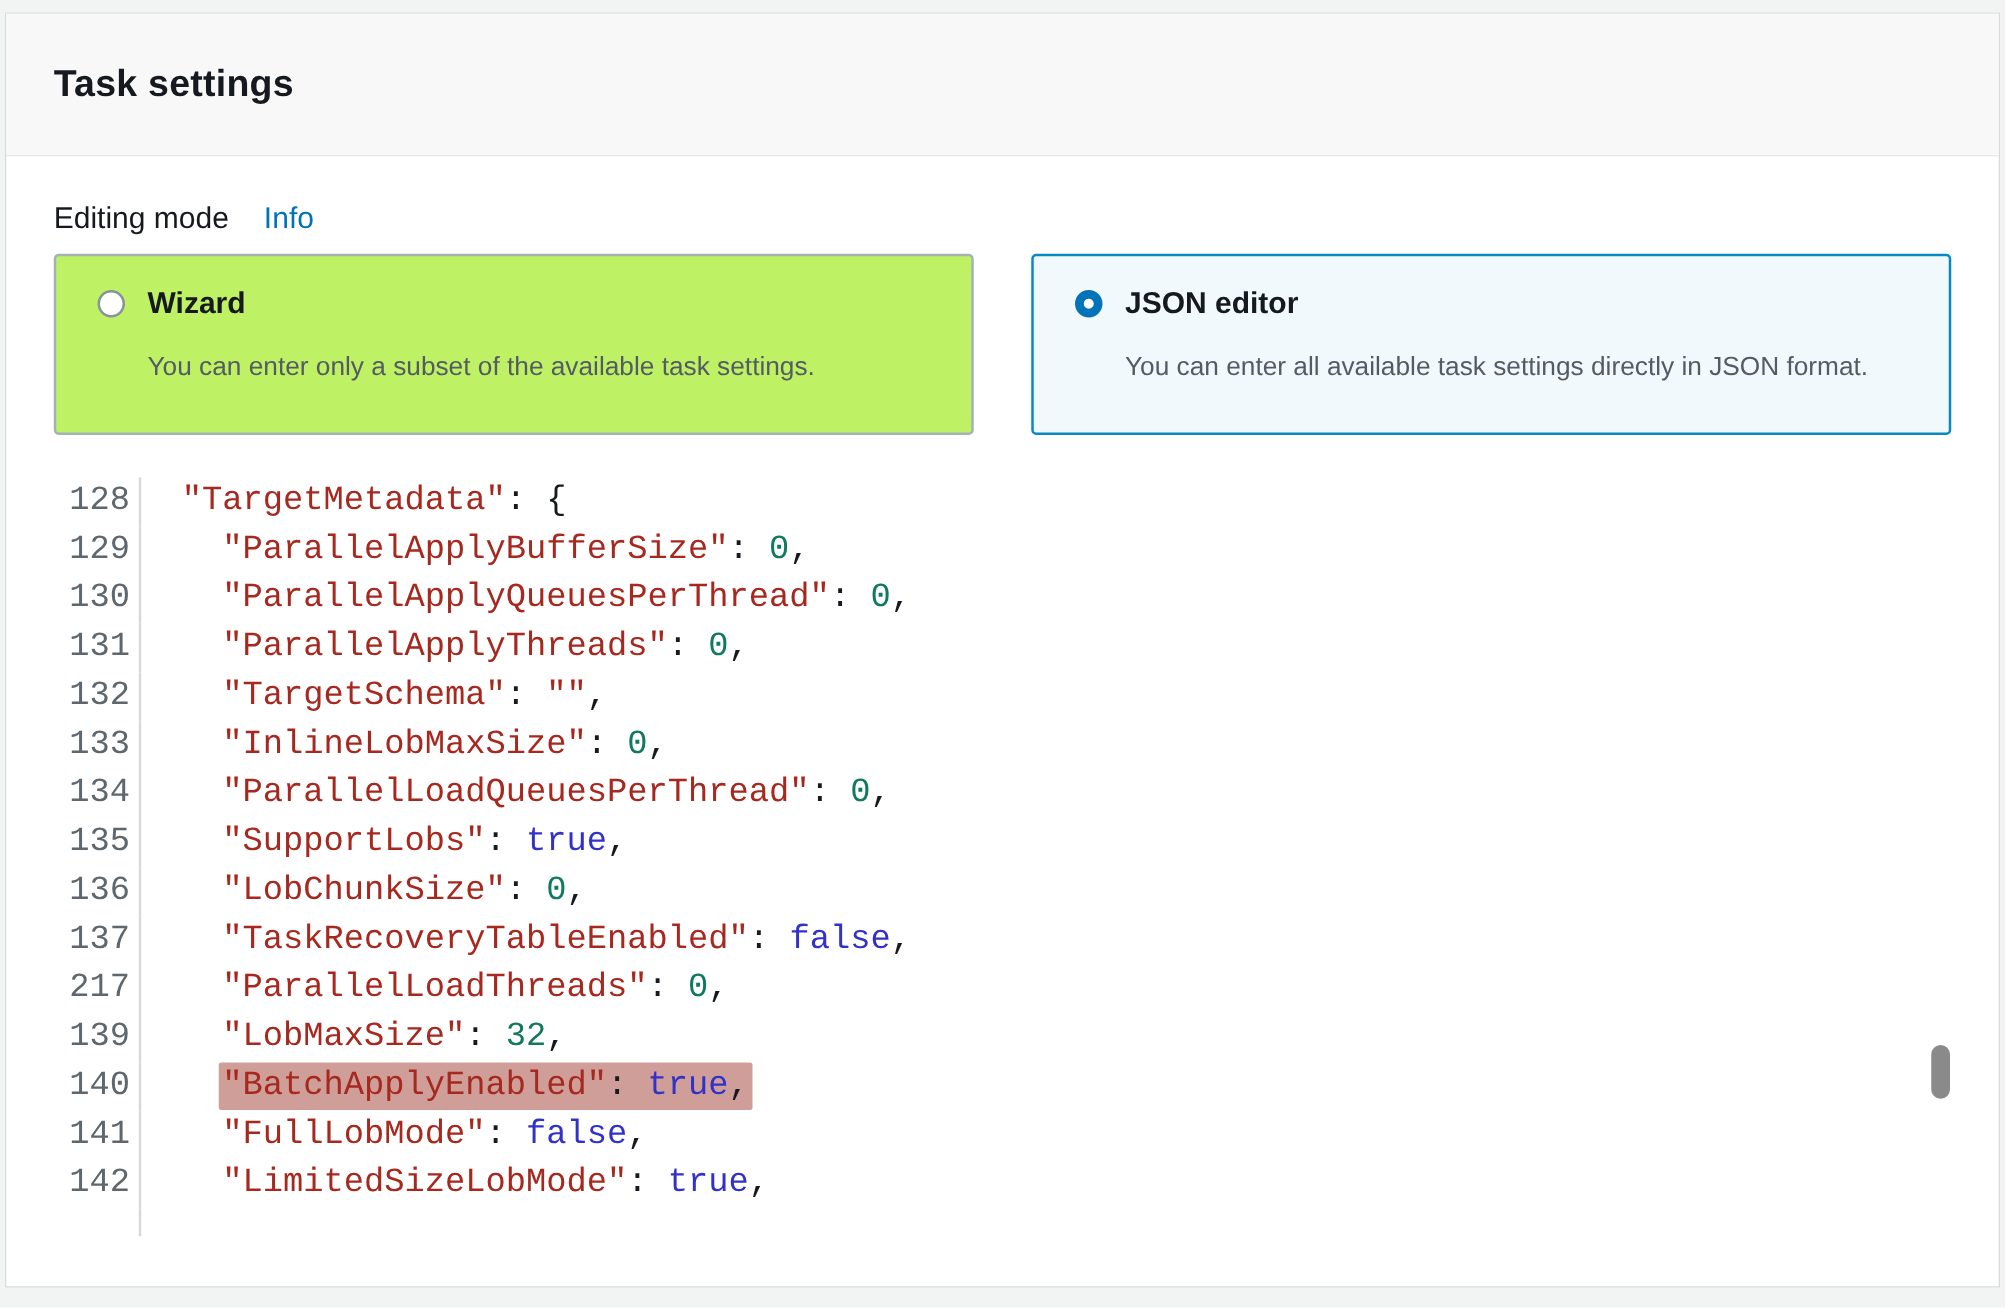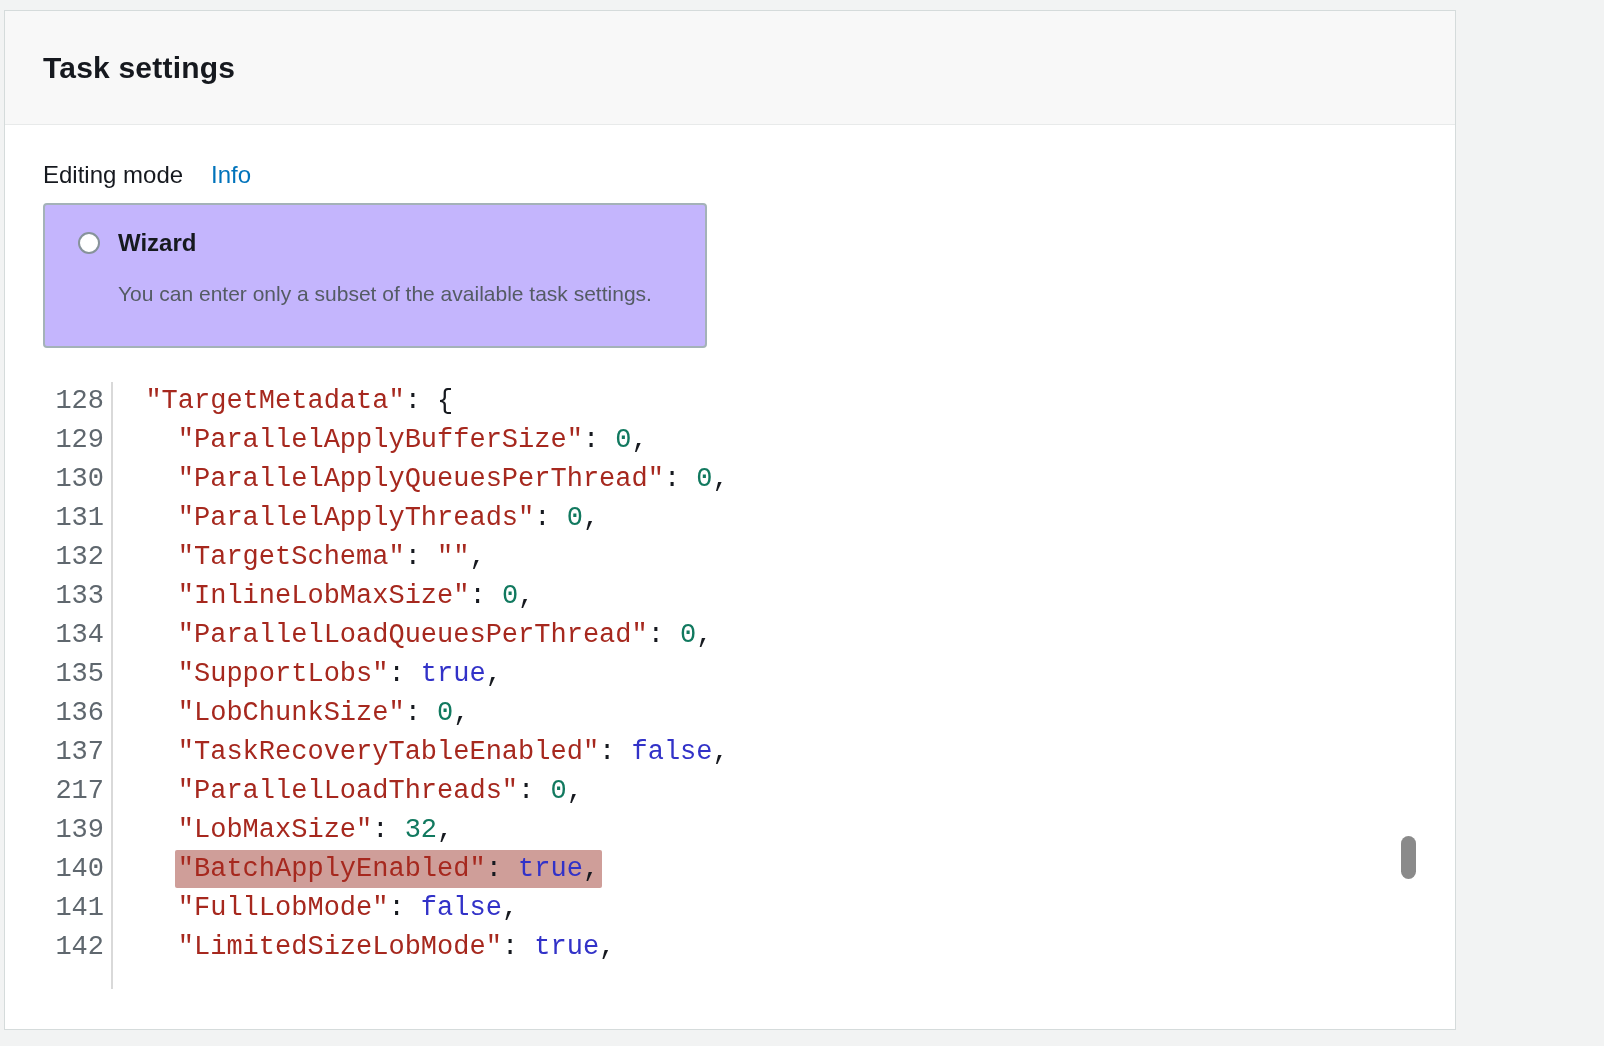--- a/index.html
+++ b/index.html
@@ -7,21 +7,21 @@
   body {
     background: #f2f3f3;
     font-family: "Liberation Sans", sans-serif;
     color: #16191f;
     position: relative;
     overflow: hidden;
   }
   .panel {
     position: absolute;
     left: 4px; top: 10px;
-    width: 1452px; height: 1020px;
+    width: 1596px; height: 1020px;
     background: #ffffff;
     border: 1px solid #d5dbdb;
   }
   .panel-header {
     height: 114px;
     background: #f8f8f8;
     border-bottom: 1px solid #e8eaea;
     display: flex;
     align-items: center;
     padding-left: 38px;
@@ -51,21 +51,21 @@
   .cards {
     margin-top: 14px;
     display: grid;
     grid-template-columns: 1fr 1fr;
     gap: 46px;
   }
   .card {
     height: 145px;
     border: 2px solid #a4b2b8;
     border-radius: 4px;
-    background: #c4b5fd;
+    background: #bef264;
     padding: 24px 40px 0 33px;
     display: flex;
     align-items: flex-start;
     cursor: pointer;
   }
   .card.selected {
     border-color: #0989c3;
     background: #f1f9fd;
   }
   .radio {
@@ -156,20 +156,27 @@
     <div class="cards">
 
       <div class="card">
         <span class="radio"></span>
         <div class="card-text">
           <div class="card-title">Wizard</div>
           <div class="card-desc">You can enter only a subset of the available task settings.</div>
         </div>
       </div>
 
+      <div class="card selected">
+        <span class="radio checked"></span>
+        <div class="card-text">
+          <div class="card-title">JSON editor</div>
+          <div class="card-desc">You can enter all available task settings directly in JSON format.</div>
+        </div>
+      </div>
 
     </div>
 
     <div class="editor">
       <div id="code-lines">
           <div class="code-line">
             <span class="gutter">128</span>
             <span class="code-text">  <span><span class="tok-str">"TargetMetadata"</span><span class="tok-plain">: </span><span class="tok-plain">{</span></span></span>
           </div>
           <div class="code-line">

